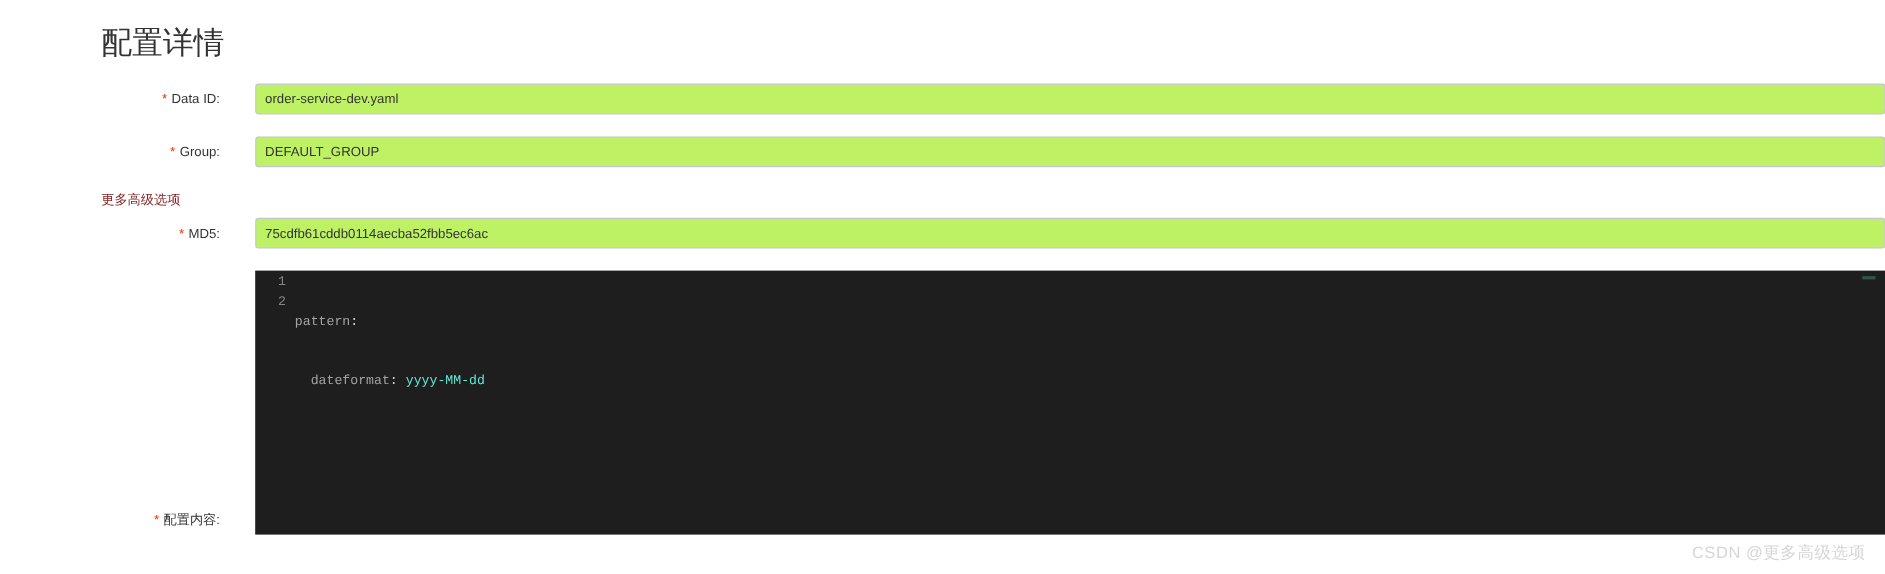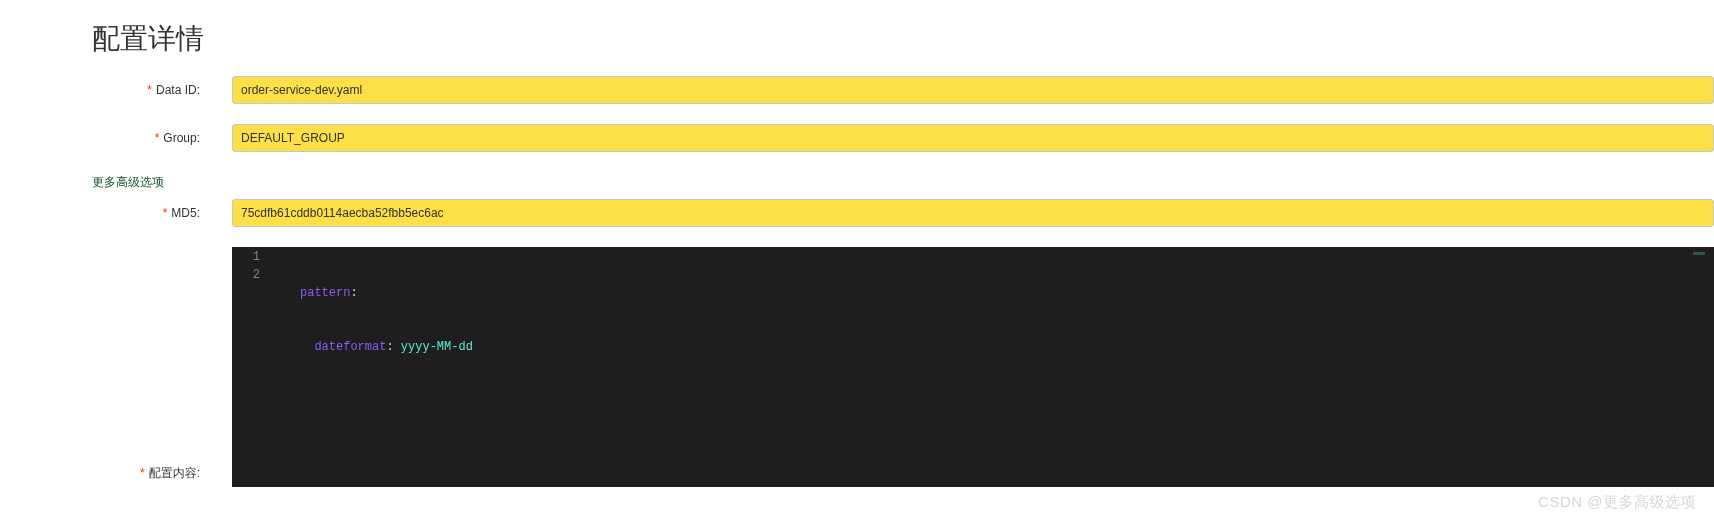--- a/index.html
+++ b/index.html
@@ -61,38 +61,38 @@
       flex: 1;
     }
     .text-input {
       width: 100%;
       height: 28px;
       border: 1px solid #c4c6cf;
       border-radius: 3px;
       padding: 0 8px;
       font-size: 12px;
       color: #333;
-      background: #fde047;
+      background: #bef264;
       outline: none;
     }
     .textarea-input {
       width: 100%;
       height: 46px;
       border: 1px solid #c4c6cf;
       border-radius: 3px;
       padding: 6px 8px;
       font-size: 12px;
       color: #333;
       background: #fff;
       outline: none;
       resize: none;
     }
     .advanced-link {
       font-size: 12px;
-      color: #14532d;
+      color: #7f1d1d;
       cursor: pointer;
       padding-left: 0;
       margin-bottom: 8px;
       display: inline-block;
     }
     .code-editor {
       background: #1e1e1e;
       min-height: 240px;
       height: 240px;
       position: relative;
@@ -114,22 +114,21 @@
     }
     .code-content {
       padding-top: 1px;
       flex: 1;
       white-space: pre;
     }
     .code-line {
       height: 18px;
     }
     .tok-key {
-      color: #8b5cf6;
-      margin-left: 32px;
+      color: #a3a3a3;
     }
     .tok-colon {
       color: #d4d4d4;
     }
     .tok-value {
       color: #5eead4;
     }
     .code-corner-icon {
       position: absolute;
       top: 4px;

